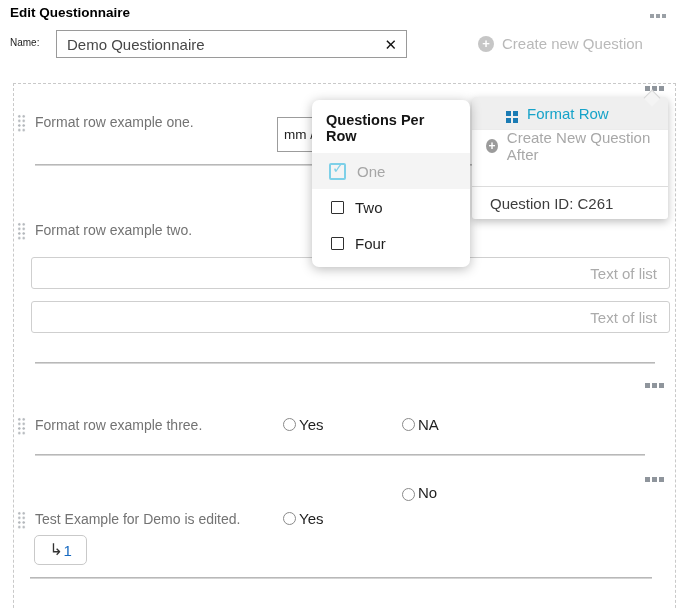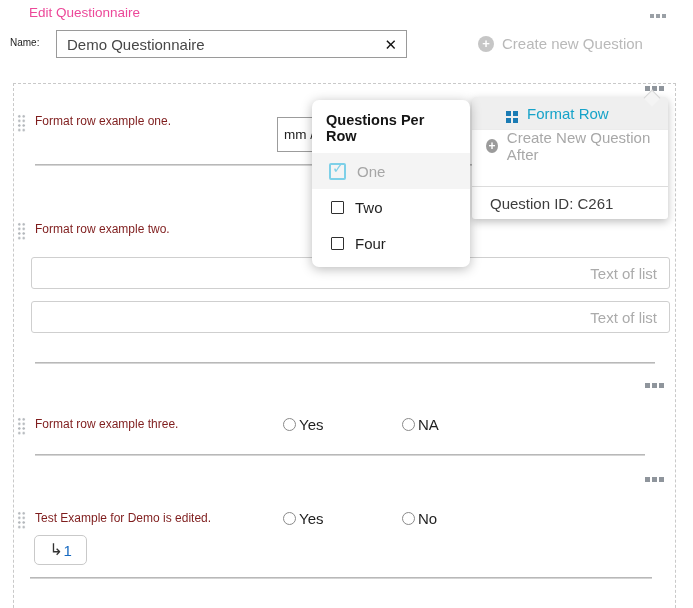--- a/index.html
+++ b/index.html
@@ -1,21 +1,21 @@
 <!DOCTYPE html>
 <html><head>
 <meta charset="utf-8">
 <style>
   html,body{margin:0;padding:0;background:#fff;}
   .canvas{position:relative;width:693px;height:608px;overflow:hidden;
           font-family:"Liberation Sans","DejaVu Sans",sans-serif;color:#1f1f1f;background:#fff;}
   .abs{position:absolute;}
 
   
-  .page-title{left:10px;top:5px;font-size:13.5px;font-weight:normal;color:#ec4899;margin-left:19px;}
+  .page-title{left:10px;top:5px;font-size:13.5px;font-weight:bold;color:#000000;}
   .name-label{left:10px;top:37px;font-size:10px;color:#222;}
   .name-wrap{left:56px;top:30px;width:351px;height:28px;border:1px solid #9a9a9a;background:#fff;
              display:flex;align-items:center;box-sizing:border-box;}
   .name-input{flex:1;border:none;outline:none;font-size:15px;color:#474747;padding:0 6px 0 10px;
               font-family:inherit;background:transparent;min-width:0;}
   .clear-x{font-size:15px;font-weight:bold;color:#111;padding:0 9px;cursor:pointer;line-height:1;}
   .create-q{left:478px;top:35px;display:flex;align-items:center;gap:8px;cursor:default;}
   .plus-circle{width:16px;height:16px;border-radius:50%;background:#c6c6c6;color:#fff;
                display:flex;align-items:center;justify-content:center;font-size:13px;font-weight:bold;line-height:1;}
   .create-q-label{font-size:15px;color:#b9b9b9;}
@@ -24,21 +24,21 @@
   .ellipsis{display:flex;gap:2px;cursor:pointer;padding:2px;}
   .ellipsis i{width:5px;height:5px;background:#8f959c;display:block;}
   .ellipsis.small i{width:4px;height:4px;background:#9aa0a6;}
 
   
   .qcontainer{left:13px;top:83px;width:663px;height:545px;border:1px dashed #c9c9c9;box-sizing:border-box;}
 
   .drag-handle{width:9px;height:18px;cursor:grab;
     background-image:radial-gradient(circle,#b3b7bb 1.15px,transparent 1.35px);
     background-size:4.5px 4.6px;background-position:0 0;}
-  .q-text{font-size:12px;color:#7f1d1d;}
+  .q-text{font-size:14px;color:#737373;}
   .divider{height:2px;background:linear-gradient(to bottom,#aaaaaa,#e3e3e3);}
 
   .date-input{left:277px;top:117px;width:150px;height:35px;border:1px solid #9c9c9c;box-sizing:border-box;
               font-size:13.5px;color:#222;padding:0 4px 0 6px;font-family:inherit;outline:none;}
 
   .list-input{left:31px;width:639px;height:32px;border:1px solid #cfcfcf;border-radius:3px;box-sizing:border-box;
               font-size:15px;color:#3c3c3c;padding:0 12px;font-family:inherit;outline:none;text-align:right;}
   .list-input::placeholder{color:#ababab;opacity:1;}
 
   .radio-opt{display:flex;align-items:center;gap:3px;cursor:pointer;}
@@ -141,21 +141,21 @@
       <i></i>
       <i></i>
     </div>
 
   <div class="abs drag-handle" style="left:17px;top:511px;"></div>
   <div class="abs q-text" style="left:35px;top:511px;">Test Example for Demo is edited.</div>
   <div class="abs radio-opt" style="left:283px;top:510px;">
     <span class="radio-circle"></span>
     <span class="radio-label">Yes</span>
   </div>
-  <div class="abs radio-opt" style="left:402px;top:510px;">
+  <div class="abs radio-opt" style="left:402px;top:484px;align-items:flex-end;">
     <span class="radio-circle"></span>
     <span class="radio-label">No</span>
   </div>
   <div class="abs jump-btn">
     <span class="jump-arrow">↳</span>
     <span class="jump-num">1</span>
   </div>
   <div class="abs divider" style="left:30px;top:577px;width:622px;"></div>
 
   <div class="abs qpr-popup">

